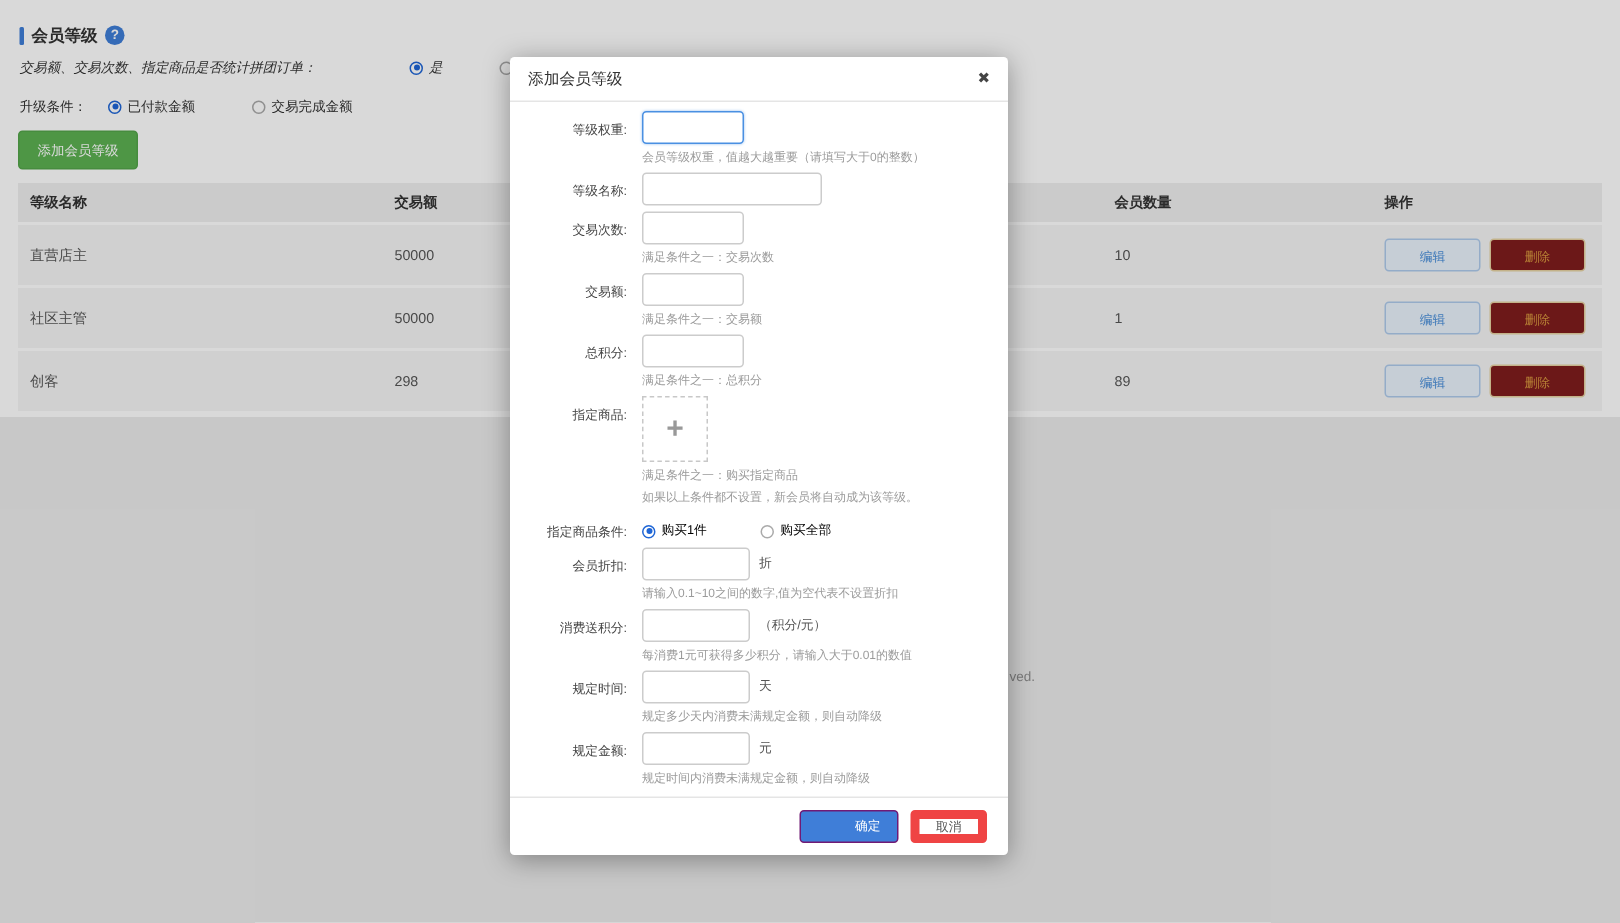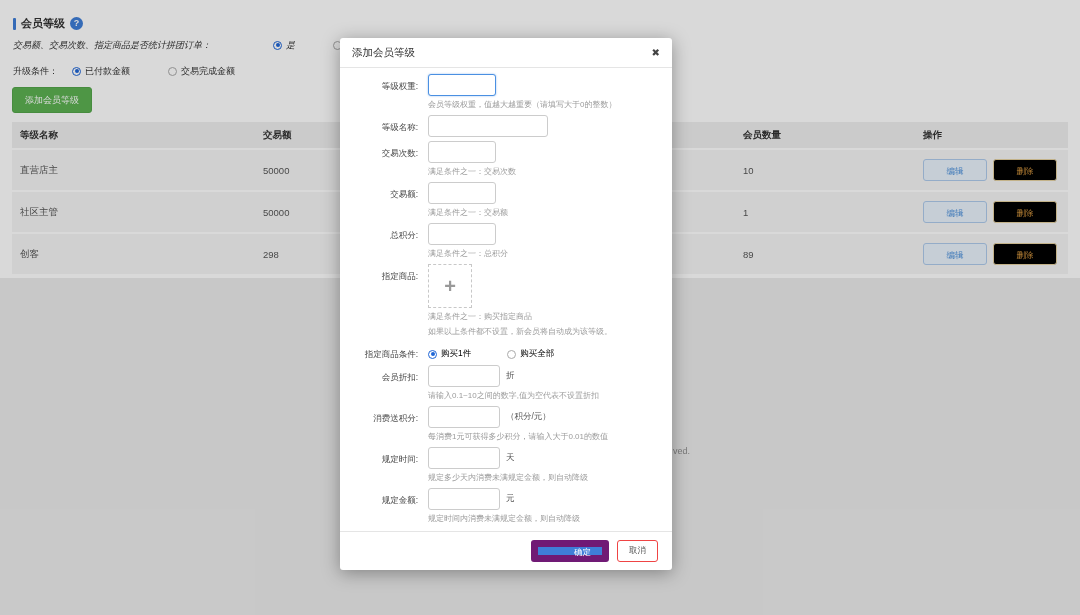--- a/index.html
+++ b/index.html
@@ -26,21 +26,21 @@
            font-family:inherit;}
   
   .tbl{position:absolute;left:12px;top:122px;width:1056px;}
   .trow{display:flex;align-items:center;border-bottom:2px solid #fff;}
   .thead{height:26px;background:#efefef;font-weight:bold;color:#333;}
   .tr{height:40px;background:#f5f5f5;color:#555;}
   .tc{padding-left:8px;font-size:9.5px;box-sizing:border-box;white-space:nowrap;}
   .c1{width:243px;}.c2{width:480px;}.c3{width:180px;}.c4{flex:1;display:flex;align-items:center;}
   .act-btn{width:64px;height:22px;border-radius:3px;font-size:8.5px;cursor:pointer;font-family:inherit;line-height:20px;text-align:center;box-sizing:border-box;}
   .btn-edit{background:#e9f2fc;border:1px solid #aecbec;color:#4a8fd9;margin-right:6px;}
-  .btn-del{background:#000000;border:1px solid #e6d2a2;color:#d9993f;}
+  .btn-del{background:#7f1d1d;border:1px solid #e6d2a2;color:#d9993f;}
   .page-bottom{position:absolute;left:0;top:278px;width:1080px;height:337px;background:#ececec;}
   .foot-frag{position:absolute;left:673px;top:168px;font-size:9px;color:#8f8f8f;}
   
   .overlay{position:absolute;left:0;top:0;width:1080px;height:615px;background:rgba(0,0,0,0.15);z-index:5;}
   
   .modal{position:absolute;left:340px;top:38px;width:332px;background:#fff;z-index:10;
          border-radius:3px;box-shadow:0 3px 18px rgba(0,0,0,0.35);}
   .m-head{height:29px;border-bottom:1px solid #e5e5e5;display:flex;align-items:center;
           justify-content:space-between;padding:0 12px;}
   .m-title{font-size:10.5px;color:#333;}
@@ -56,22 +56,22 @@
   .f-input.focused{border-color:#4a90e2;box-shadow:0 0 2px rgba(74,144,226,.6);}
   .suffix{font-size:8.5px;color:#555;white-space:nowrap;}
   .hint{font-size:8px;color:#9b9b9b;line-height:13px;margin-top:2px;white-space:nowrap;}
   .upload{width:44px;height:44px;border:1px dashed #c8c8c8;background:#fff;display:flex;
           align-items:center;justify-content:center;cursor:pointer;box-sizing:border-box;}
   .plus{font-size:20px;color:#999;font-weight:bold;line-height:1;}
   .m-radio-row{display:flex;align-items:center;padding-top:6px;}
   .m-radio-row .ropt{font-size:8.5px;margin-right:36px;}
   .m-foot{border-top:1px solid #e5e5e5;padding:8px 14px;display:flex;justify-content:flex-end;gap:8px;}
   .btn{height:22px;border-radius:3px;font-size:8.5px;padding:0 11px;cursor:pointer;font-family:inherit;}
-  .btn-confirm{background:#3f7ed8;border:7px solid #701a75;color:#fff;padding-left:36px;}
-  .btn-cancel{background:#fff;border:1px solid #ef4444;color:#555;}
+  .btn-confirm{background:#3f7ed8;border:1px solid #701a75;color:#fff;padding-left:36px;}
+  .btn-cancel{background:#fff;border:6px solid #ef4444;color:#555;}
 </style>
 </head>
 <body>
 
 <div class="card">
   <div class="sec-title">
     <span class="title-bar"></span>
     <span class="title-text">会员等级</span>
     <span class="help">?</span>
   </div>

